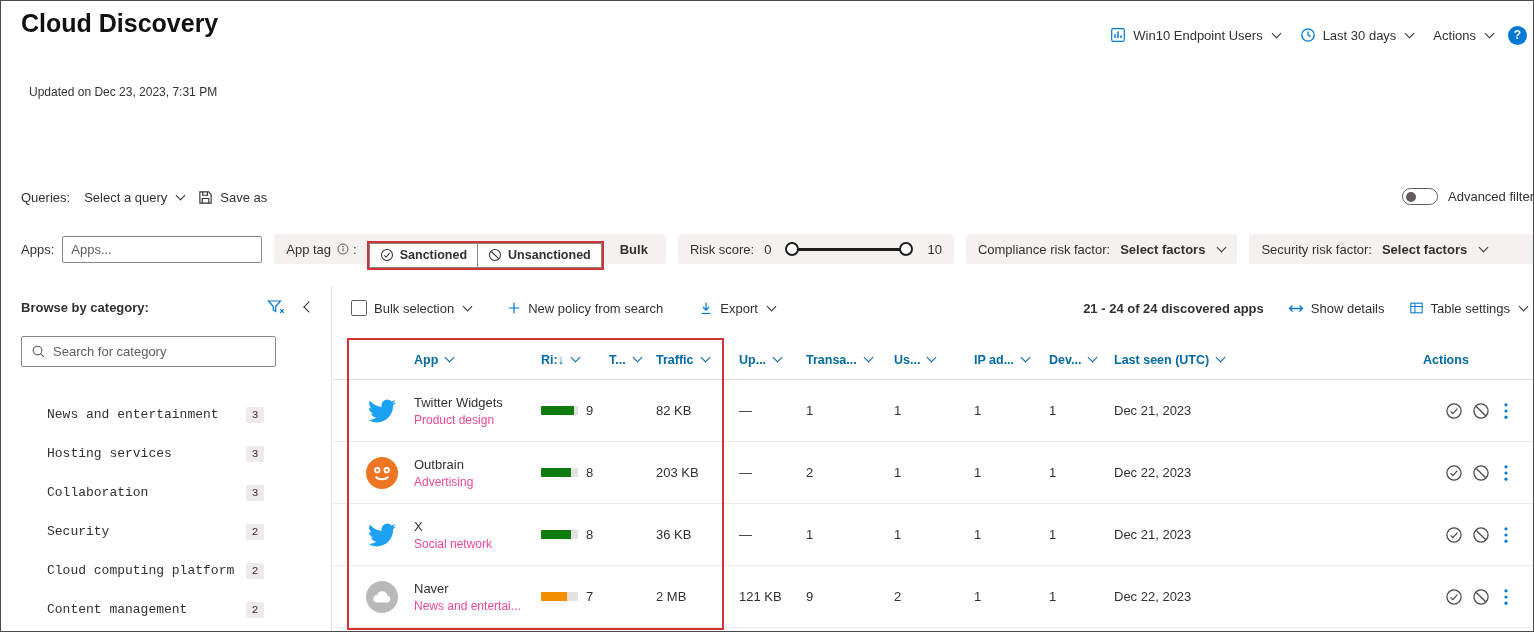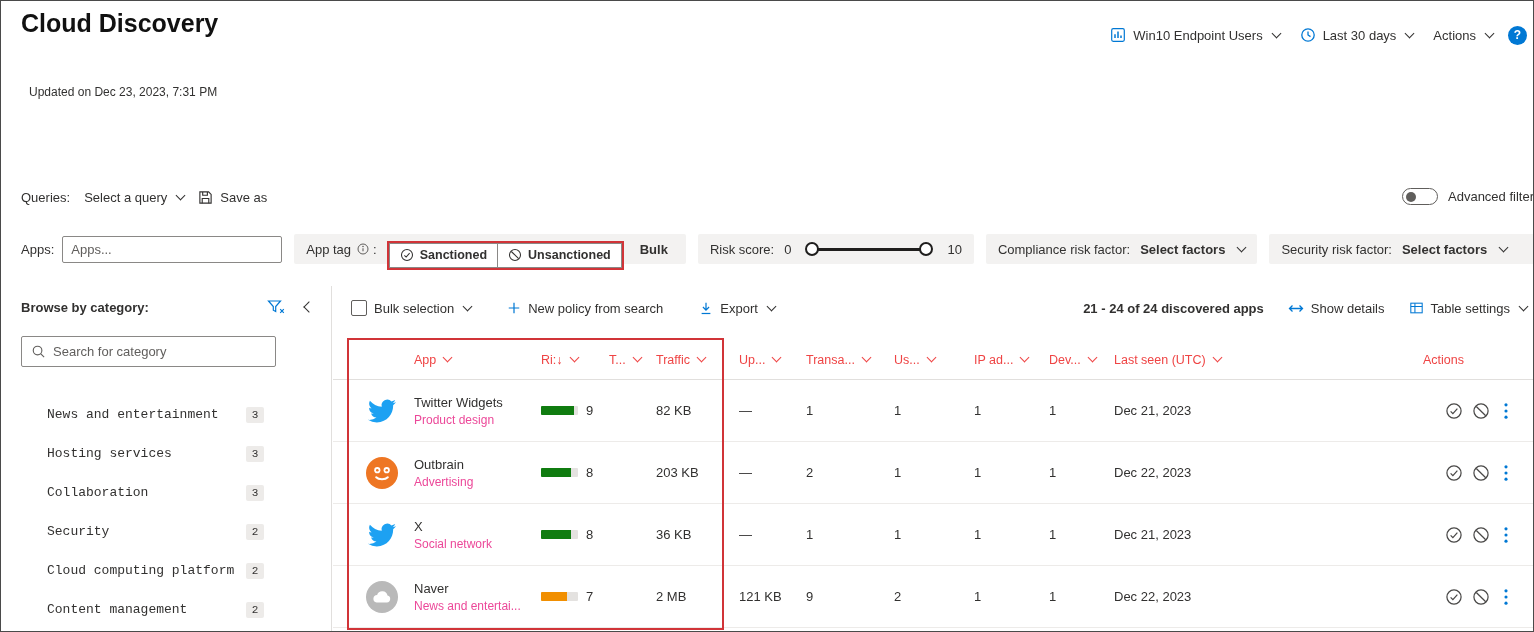--- a/index.html
+++ b/index.html
@@ -15,21 +15,21 @@
   .tabs{position:absolute;left:28px;top:116px;display:flex;align-items:center;gap:21px;font-size:15px;color:#201f1e;}
   .tab{padding:7px 1px;cursor:pointer;}
   .tab.active{border:2px solid var(--annotation,#d13438);padding:5px 9px;}
   .queries-row{position:absolute;left:20px;top:189px;display:flex;align-items:center;gap:14px;font-size:13px;}
   .inline{display:flex;align-items:center;gap:7px;cursor:pointer;}
   .advanced{position:absolute;left:1401px;top:187px;display:flex;align-items:center;gap:10px;font-size:13px;white-space:nowrap;}
   .toggle{width:36px;height:17px;border:1px solid #605e5c;border-radius:9px;position:relative;cursor:pointer;flex:0 0 auto;background:#fff;}
   .toggle-knob{position:absolute;left:3px;top:2.5px;width:10px;height:10px;border-radius:50%;background:#605e5c;}
   .filters-row{position:absolute;left:20px;right:-40px;top:233px;display:flex;align-items:center;gap:12px;font-size:13px;white-space:nowrap;}
   .apps-group{display:flex;align-items:center;gap:8px;}
-  .apps-input{width:220px;height:27px;border:1px solid #8a8886;border-radius:2px;font:13px "Liberation Sans",sans-serif;padding:0 8px;color:#1d4ed8;}
+  .apps-input{width:200px;height:27px;border:1px solid #8a8886;border-radius:2px;font:13px "Liberation Sans",sans-serif;padding:0 8px;color:#1d4ed8;}
   .apps-input::placeholder,.search-input::placeholder{color:#605e5c;}
   .chip{background:#f3f2f1;height:30px;display:flex;align-items:center;gap:10px;padding:0 12px;border-radius:2px;cursor:pointer;}
   .seg-wrap{display:flex;border:2px solid var(--annotation,#d13438);margin-top:12px;}
   .seg-btn{display:flex;align-items:center;gap:6px;background:#fff;border:1px solid #8a8886;height:25px;padding:0 10px;font-weight:700;font-size:12.5px;font-family:inherit;color:#323130;cursor:pointer;}
   .seg-btn + .seg-btn{margin-left:-1px;}
   .bold{font-weight:700;}
   .risk-slider{position:relative;width:128px;height:15px;margin:0 4px;}
   .risk-track{position:absolute;left:2px;right:2px;top:6.5px;height:2.5px;background:#1f1e1d;border-radius:2px;}
   .risk-knob{position:absolute;top:0.5px;width:14px;height:14px;border-radius:50%;background:#fff;border:2.5px solid #1f1e1d;cursor:pointer;}
   .risk-knob.min{left:0;}
@@ -43,21 +43,21 @@
   .search-input{border:none;outline:none;flex:1;font:13px "Liberation Sans",sans-serif;color:#323130;background:transparent;min-width:0;}
   .cat-list{position:absolute;left:0;right:1px;top:109px;}
   .cat-item{height:39px;display:flex;align-items:center;justify-content:space-between;padding:0 66px 0 46px;font-size:13px;cursor:pointer;font-family:Liberation Mono, monospace;}
   .cat-badge{background:#edebe9;border-radius:2px;min-width:18px;text-align:center;font-size:11px;padding:2px 5px;color:#323130;}
   .main{position:absolute;left:332px;top:285px;right:0;bottom:0;}
   .toolbar{position:absolute;left:18px;right:6px;top:9px;height:26px;display:flex;align-items:center;gap:36px;font-size:13px;}
   .tb-right{margin-left:auto;display:flex;align-items:center;gap:24px;}
   .checkbox{width:16px;height:16px;border:1px solid #605e5c;border-radius:2px;background:#fff;display:inline-block;cursor:pointer;}
   .table{position:absolute;left:0;right:0;top:54px;}
   .grid-row{display:grid;grid-template-columns:81px 127px 68px 47px 83px 67px 88px 80px 75px 65px 309px 1fr;align-items:center;}
-  .thead{height:40px;font-size:12.5px;font-weight:400;border-bottom:1px solid #e1dfdd;color:#ef4444;}
+  .thead{height:40px;font-size:12.5px;font-weight:700;border-bottom:1px solid #e1dfdd;color:#0369a1;}
   .th{display:flex;align-items:center;gap:5px;cursor:pointer;}
   .trow{height:62px;border-bottom:1px solid #edebe9;}
   .app-icon{width:32px;height:32px;margin-left:33px;display:flex;align-items:center;justify-content:center;}
   .app-name{font-size:13px;color:#323130;}
   .app-cat{font-size:12px;color:#ec4899;margin-top:3px;}
   .risk-cell{display:flex;align-items:center;gap:8px;font-size:13px;}
   .risk-bar{width:37px;height:9px;background:#e4e2e0;overflow:hidden;display:inline-block;border-radius:1px;}
   .risk-fill{display:block;height:100%;}
   .cell{font-size:13px;}
   .actions-cell{display:flex;align-items:center;gap:9px;padding-left:22px;}

